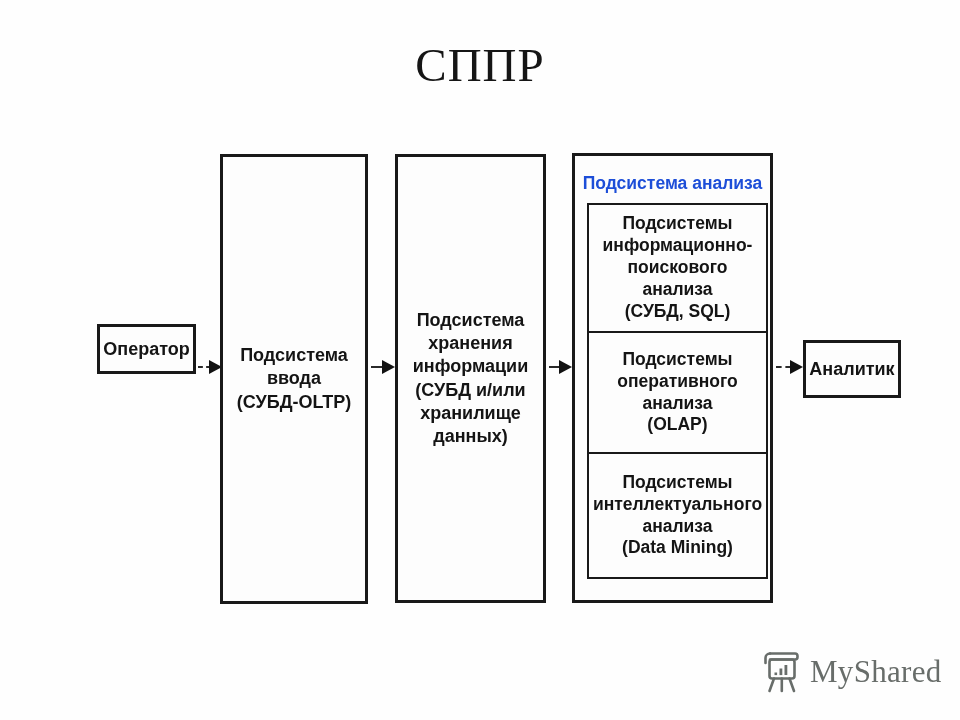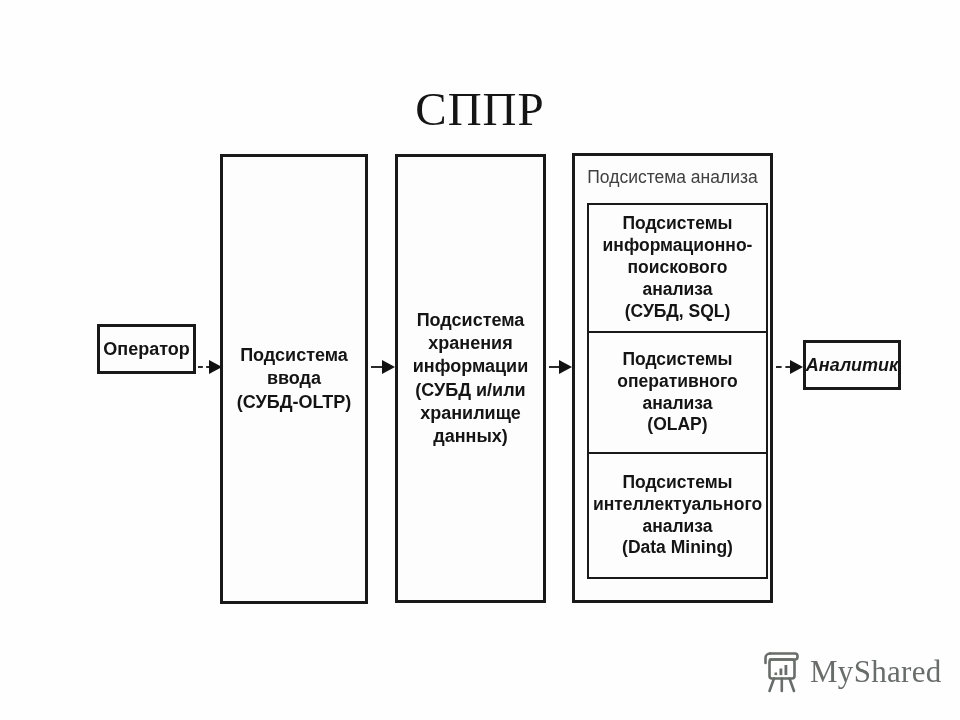--- a/index.html
+++ b/index.html
@@ -3,37 +3,37 @@
 <meta charset="utf-8">
 <style>
   html,body { margin:0; padding:0; background:#ffffff; }
   .page {
     position:relative; width:960px; height:720px; background:#fefefe;
     font-family:"Liberation Sans", sans-serif; overflow:hidden;
   }
   .slide-title {
     position:absolute; top:38px; left:0; width:100%;
     text-align:center; font-family:"Liberation Serif", serif;
-    font-size:47px; color:#151515; letter-spacing:1px;margin-top:44px;
+    font-size:47px; color:#151515; letter-spacing:1px;
   }
   .box {
     position:absolute; box-sizing:border-box; background:#fdfdfd;
     border:3px solid #191919; color:#141414;
     display:flex; align-items:center; justify-content:center;
     text-align:center; font-weight:bold;
   }
   .box .lbl { white-space:pre-line; }
   .node-operator { left:97px;  top:324px; width:99px;  height:50px;  font-size:18px; }
-  .node-analyst  { left:803px; top:340px; width:98px;  height:50px;  font-size:18px;font-style:italic; }
+  .node-analyst  { left:803px; top:340px; width:98px;  height:58px;  font-size:18px; }
   .node-input    { left:220px; top:154px; width:148px; height:450px; font-size:18px; line-height:1.28; }
   .node-storage  { left:395px; top:154px; width:151px; height:449px; font-size:18px; line-height:1.28; }
   .node-analysis { left:572px; top:153px; width:201px; height:450px; display:block; }
   .analysis-header {
-    position:absolute; top:11px; left:0; width:100%;
-    text-align:center; font-size:17.5px; font-weight:normal; color:#404040;
+    position:absolute; top:17px; left:0; width:100%;
+    text-align:center; font-size:17.5px; font-weight:bold; color:#1d4ed8;
   }
   .subbox {
     position:absolute; left:12px; width:181px; box-sizing:border-box;
     background:#fdfdfd; border:2.5px solid #191919; color:#141414;
     display:flex; align-items:center; justify-content:center;
     text-align:center; font-weight:bold; font-size:17.5px; line-height:1.25;
   }
   .subbox-1 { top:47px;  height:130px; }
   .subbox-2 { top:175px; height:123px; }
   .subbox-3 { top:296px; height:127px; }

